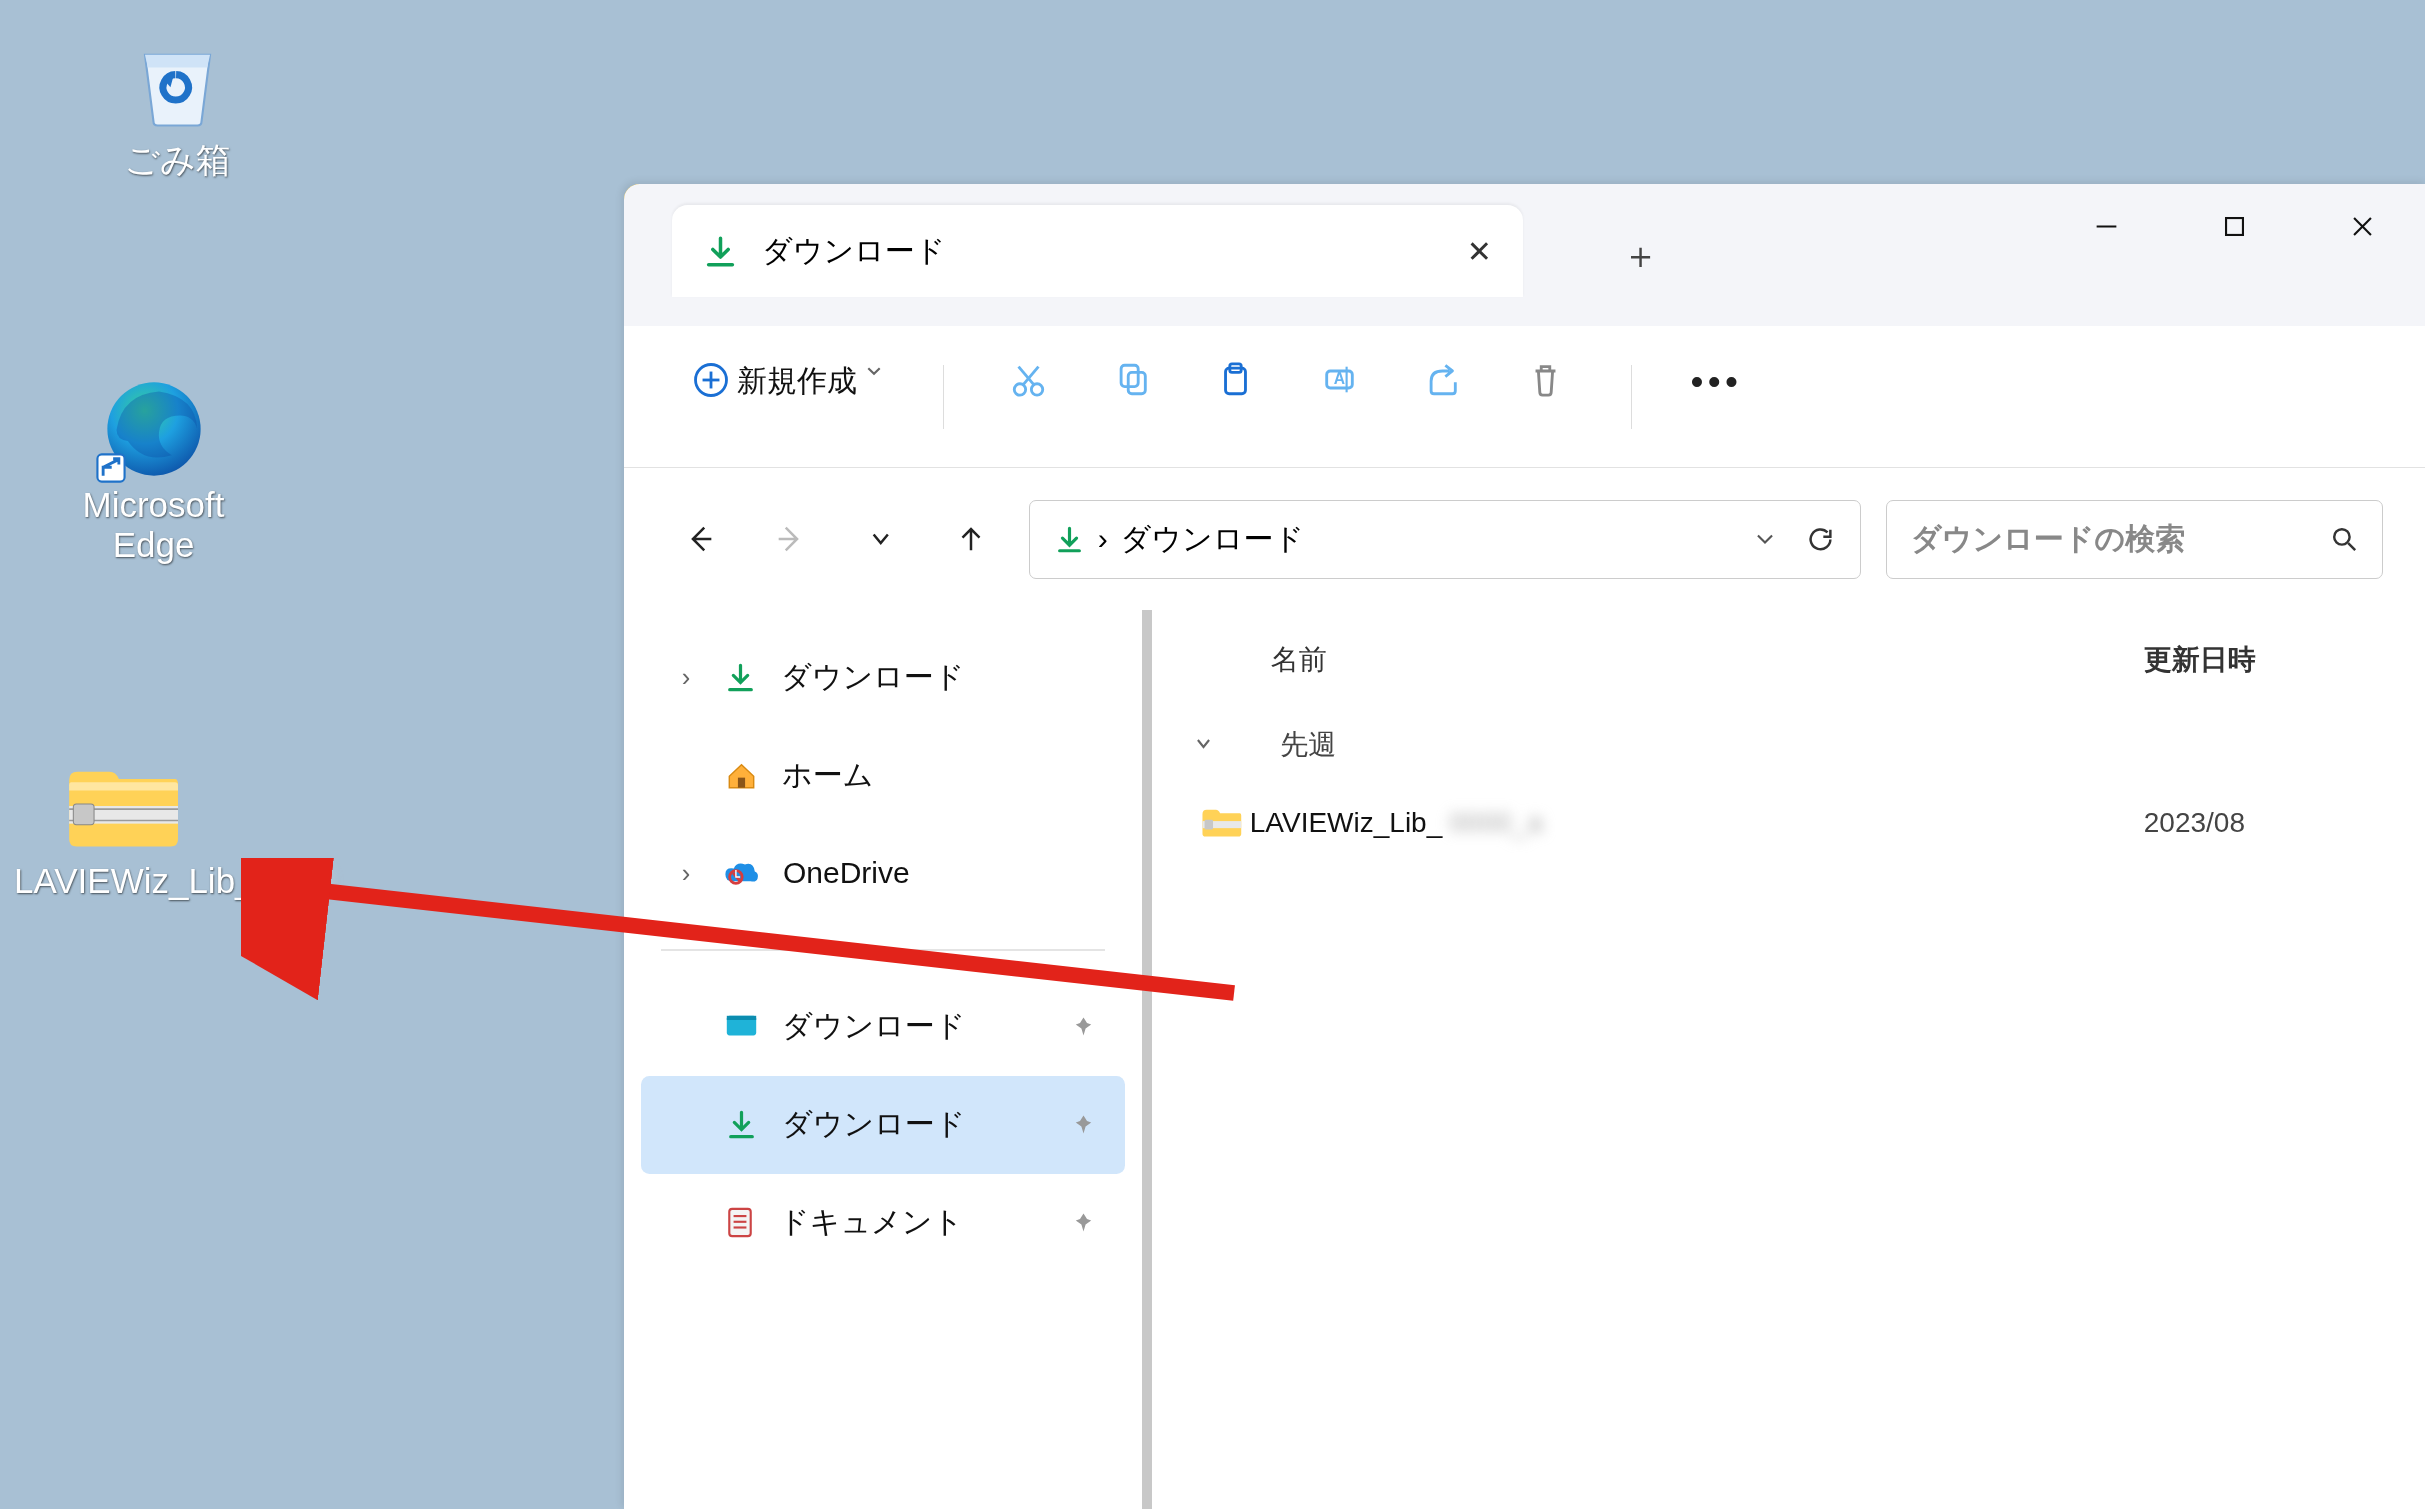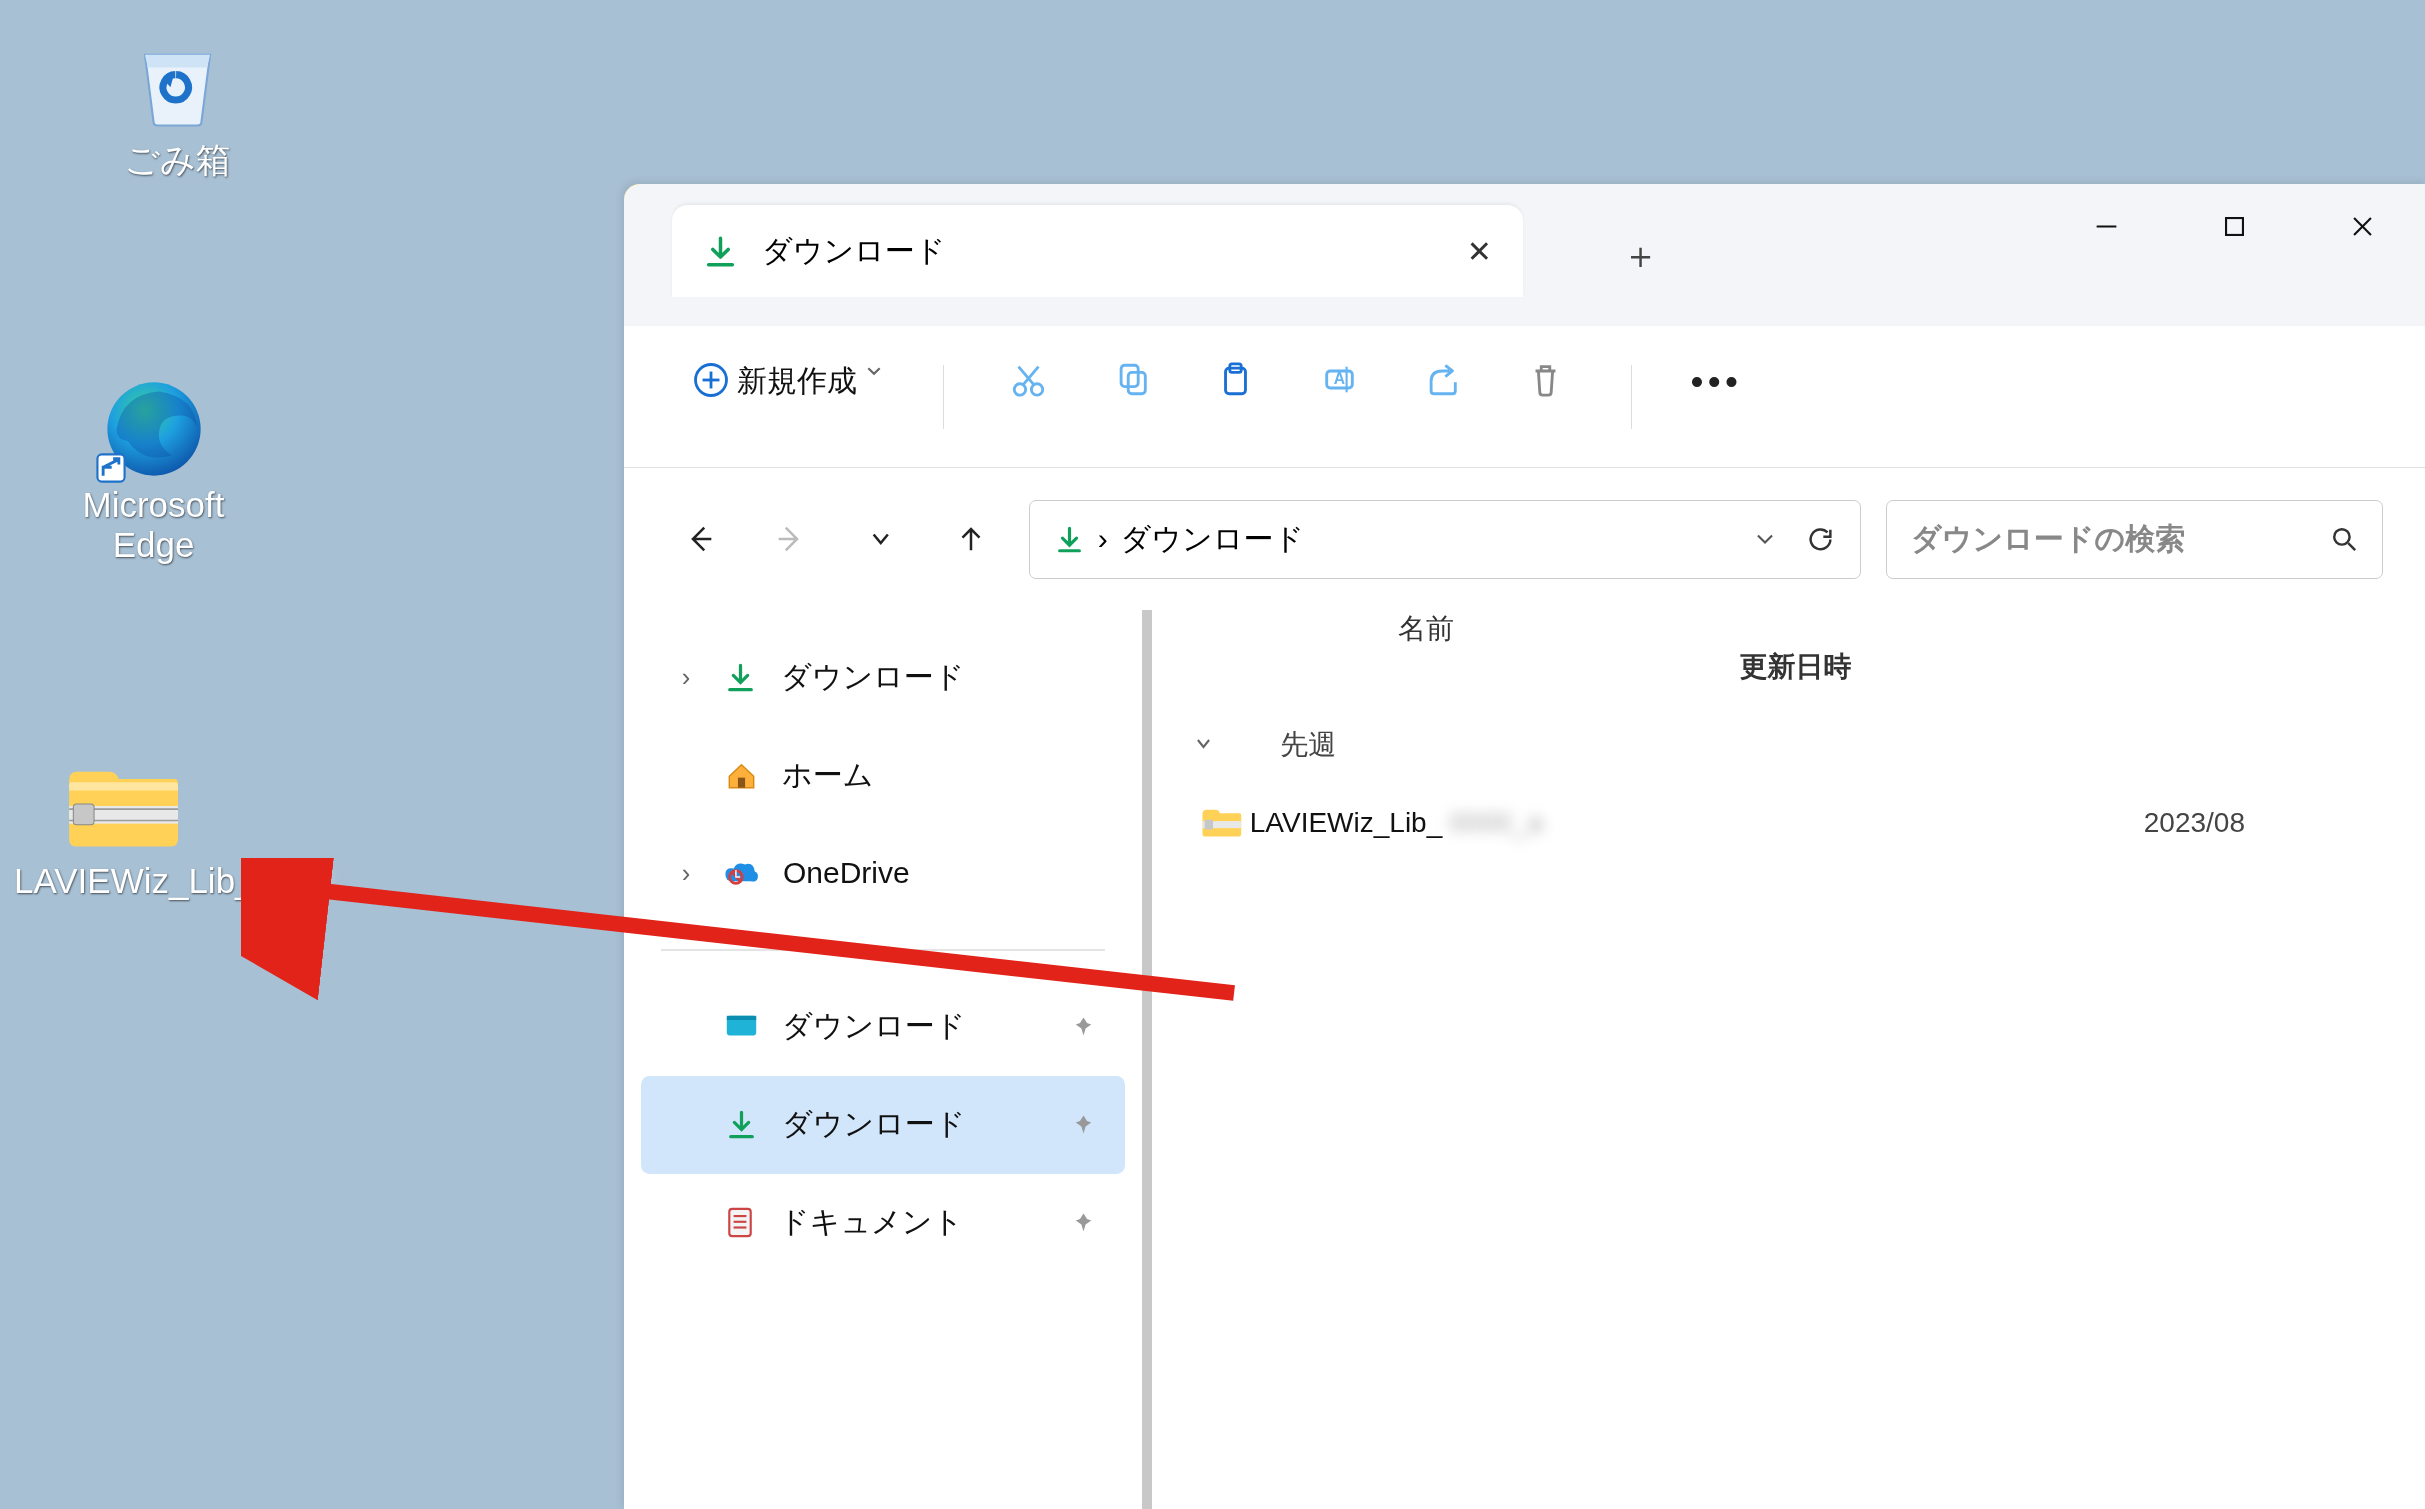--- a/index.html
+++ b/index.html
@@ -45,21 +45,21 @@
   .body { display: flex; height: calc(100% - 426px); background: #fff; }
   .sidebar { width: 518px; padding: 18.4px 17px; }
   .side-item { display: flex; align-items: center; height: 98px; padding: 0 31px; border-radius: 8.5px; font-size: 30px; color: #111; cursor: pointer; gap: 24px; }
   .side-item .chev { width: 28px; text-align: center; color: #666; font-size: 25.5px; }
   .side-item.active { background: #d1e6fb; }
   .side-item.nochev { padding-left: 84px; }
   .side-item .pin { margin-left: auto; color: #777; }
   .side-sep { height: 1.4px; background: #e4e4e4; margin: 27px 20px; }
 
   .content { flex: 1; border-left: 10px solid #c8c8c8; position: relative; padding-left: 12.8px; }
-  .headers { display: flex; height: 99px; align-items: center; font-size: 28px; color: #333; padding: 0 28px; flex-direction: column; }
+  .headers { display: flex; height: 99px; align-items: center; font-size: 28px; color: #333; padding: 0 28px; }
   .col-name { width: 951px; padding-left: 78px; }
   .col-date { flex: 1; font-weight: bold; }
   .group-row { display: flex; align-items: center; height: 71px; padding: 0 28px; font-size: 28px; color: #444; gap: 48px; }
   .group-row .chev { margin-right: 18.4px; color: #666; }
   .file-row { display: flex; align-items: center; height: 85px; padding: 0 28px; font-size: 28px; color: #111; }
   .file-row .icon { width: 57px; display: flex; align-items: center; justify-content: center; }
   .file-row .name { width: 894px; display: flex; align-items: center; gap: 7px; }
   .file-row .blur { filter: blur(6.4px); color: #aaa; }
   .file-row .date { color: #444; }
 

